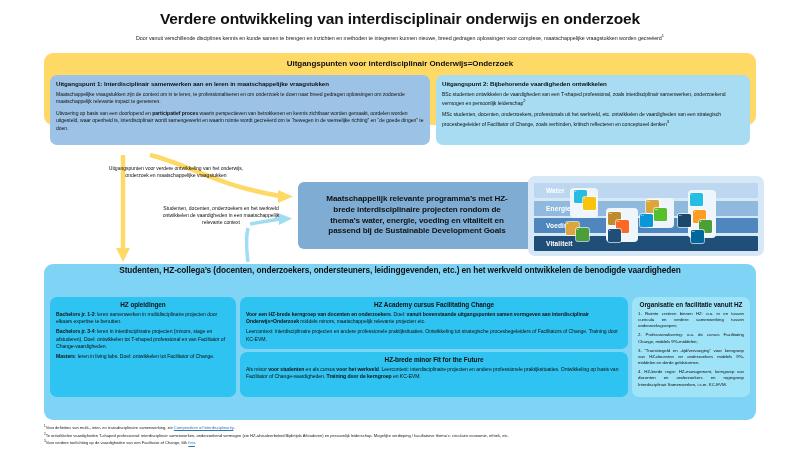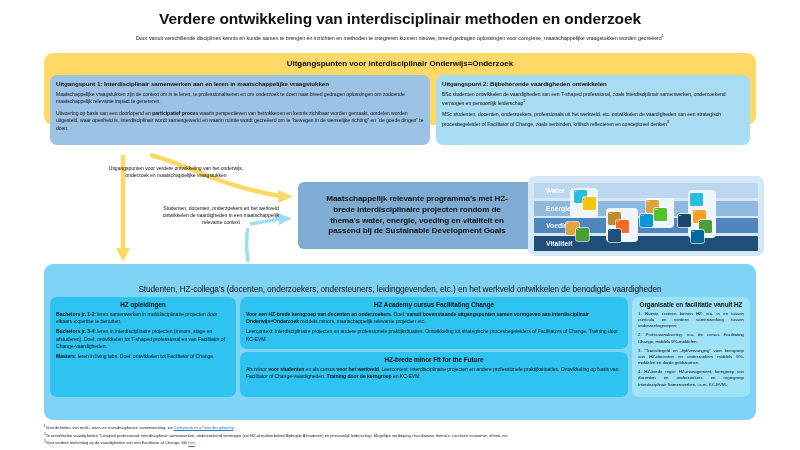--- a/index.html
+++ b/index.html
@@ -180,23 +180,23 @@
     top: 264px;
     width: 712px;
     height: 156px;
     background: #7fd4f5;
     border-radius: 9px;
     box-sizing: border-box;
   }
   .band-heading {
     text-align: center;
     font-size: 8.3px;
-    font-weight: normal;
-    color: #111;
-    padding-top: 20px;
+    font-weight: bold;
+    color: #111;
+    padding-top: 1px;
     letter-spacing: -0.1px;
   }
   .bb-card {
     position: absolute;
     background: #2ec3f0;
     border-radius: 7px;
     box-sizing: border-box;
     padding: 4px 6px;
   }
   .bb-card.col1 { left: 6px;   top: 33px; width: 186px; height: 100px; }
@@ -248,21 +248,21 @@
     left: 0; top: 0;
     width: 800px; height: 450px;
     pointer-events: none;
   }
 </style>
 </head>
 <body>
 
 <div class="page">
 
-  <div class="title">Verdere ontwikkeling van interdisciplinair methoden en onderzoek</div>
+  <div class="title">Verdere ontwikkeling van interdisciplinair onderwijs en onderzoek</div>
   <div class="subtitle">
     <span>Door vanuit verschillende disciplines kennis en kunde samen te brengen en inzichten en methoden te integreren kunnen nieuwe, breed gedragen oplossingen voor complexe, maatschappelijke vraagstukken worden gecreëerd</span><span class="sup">1</span>
   </div>
 
   <svg class="arrow-svg" viewBox="0 0 800 450">
 
     <path d="M150,155 C185,163 215,185 280,196" stroke="#ffd966" stroke-width="4.5" fill="none"></path>
     <polygon points="278,190 293,196.5 278,203" fill="#ffd966"></polygon>
 
     <path d="M123,155 L123,250" stroke="#ffd966" stroke-width="4.5" fill="none"></path>

